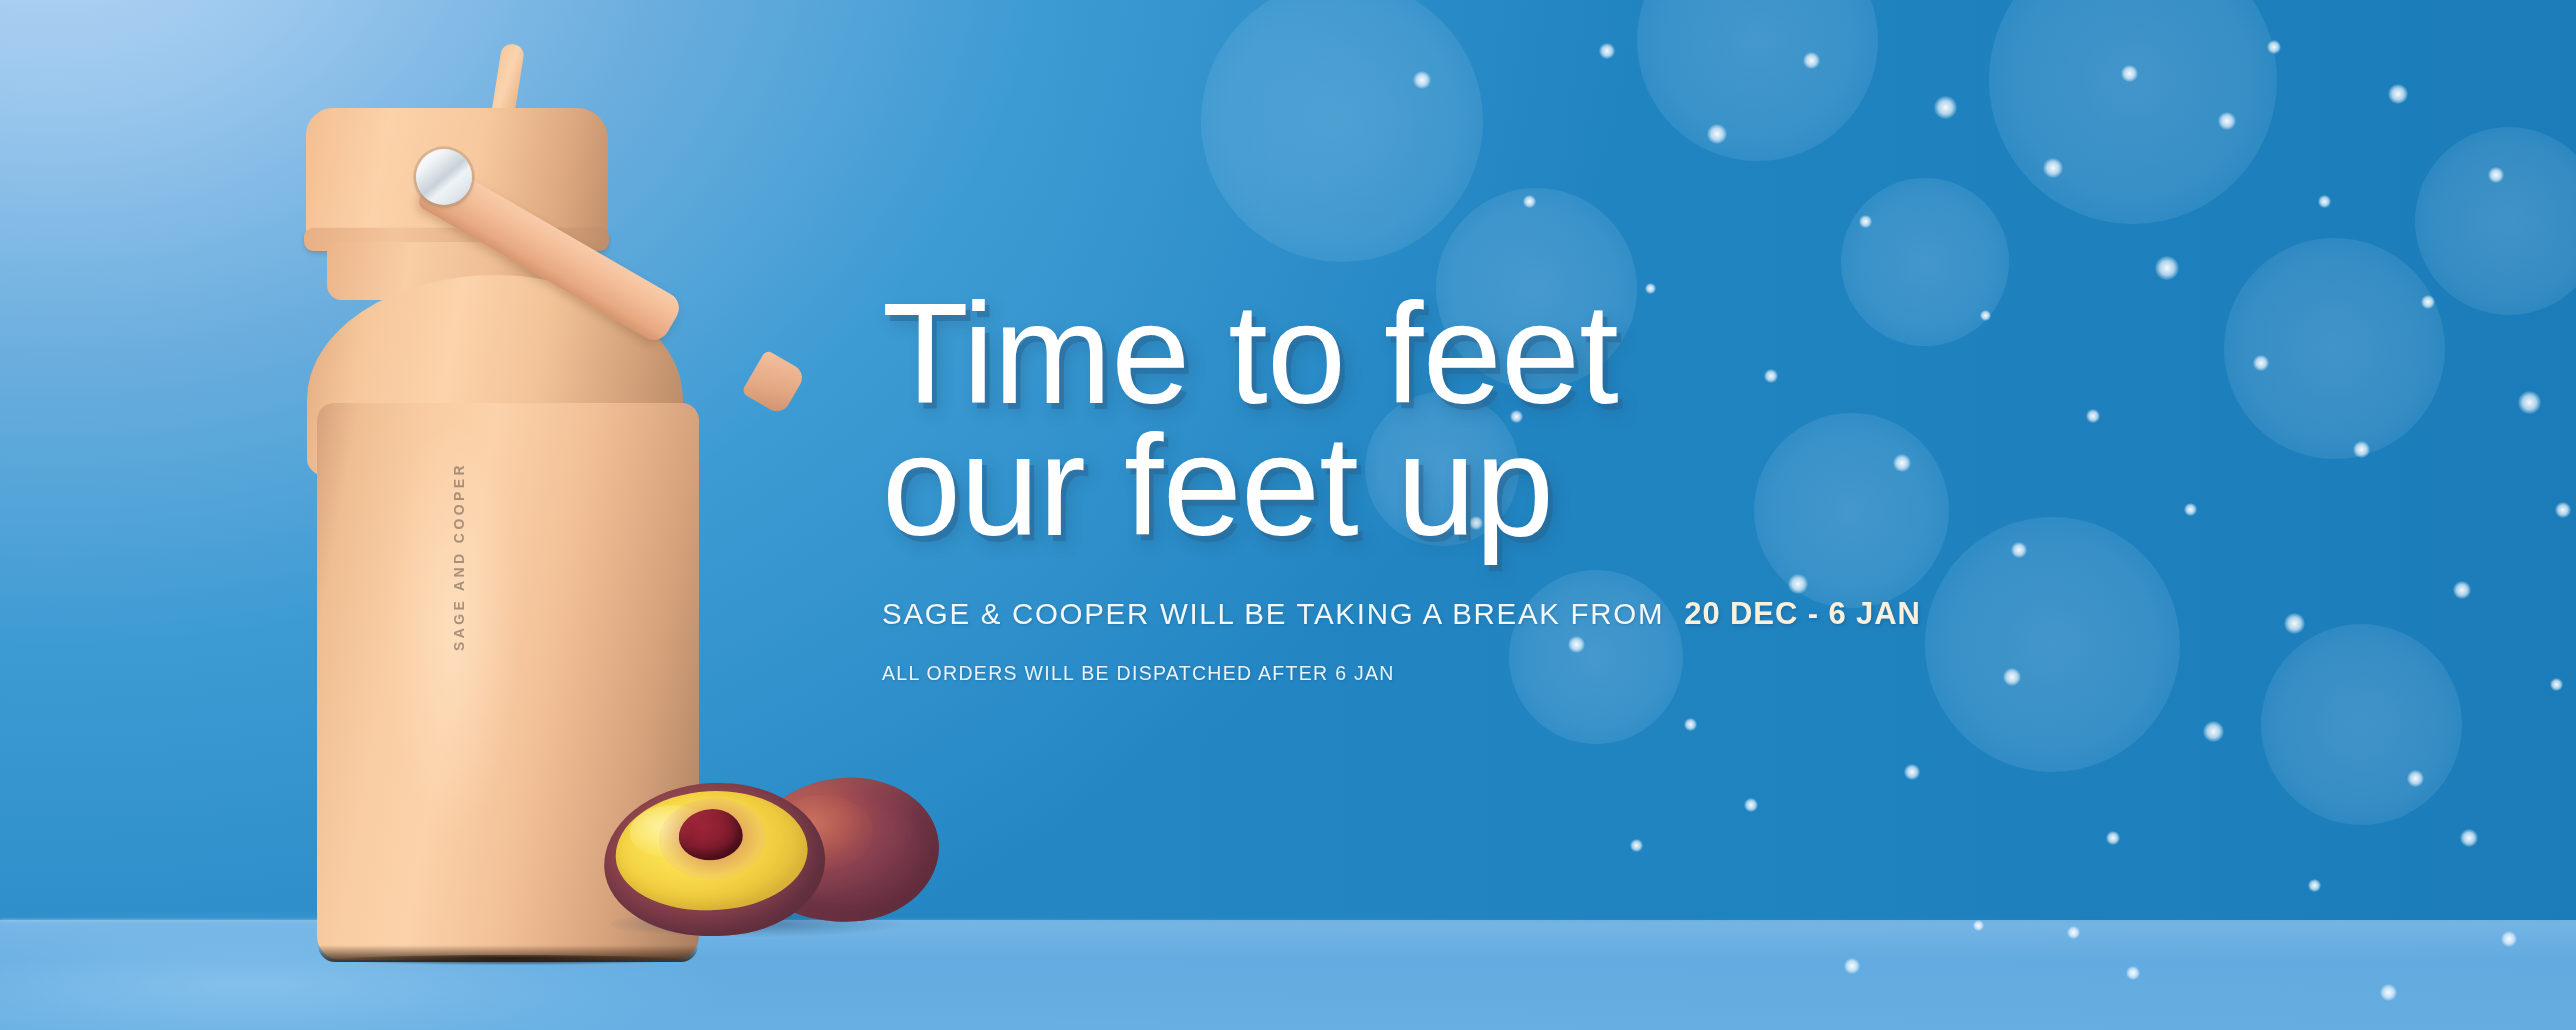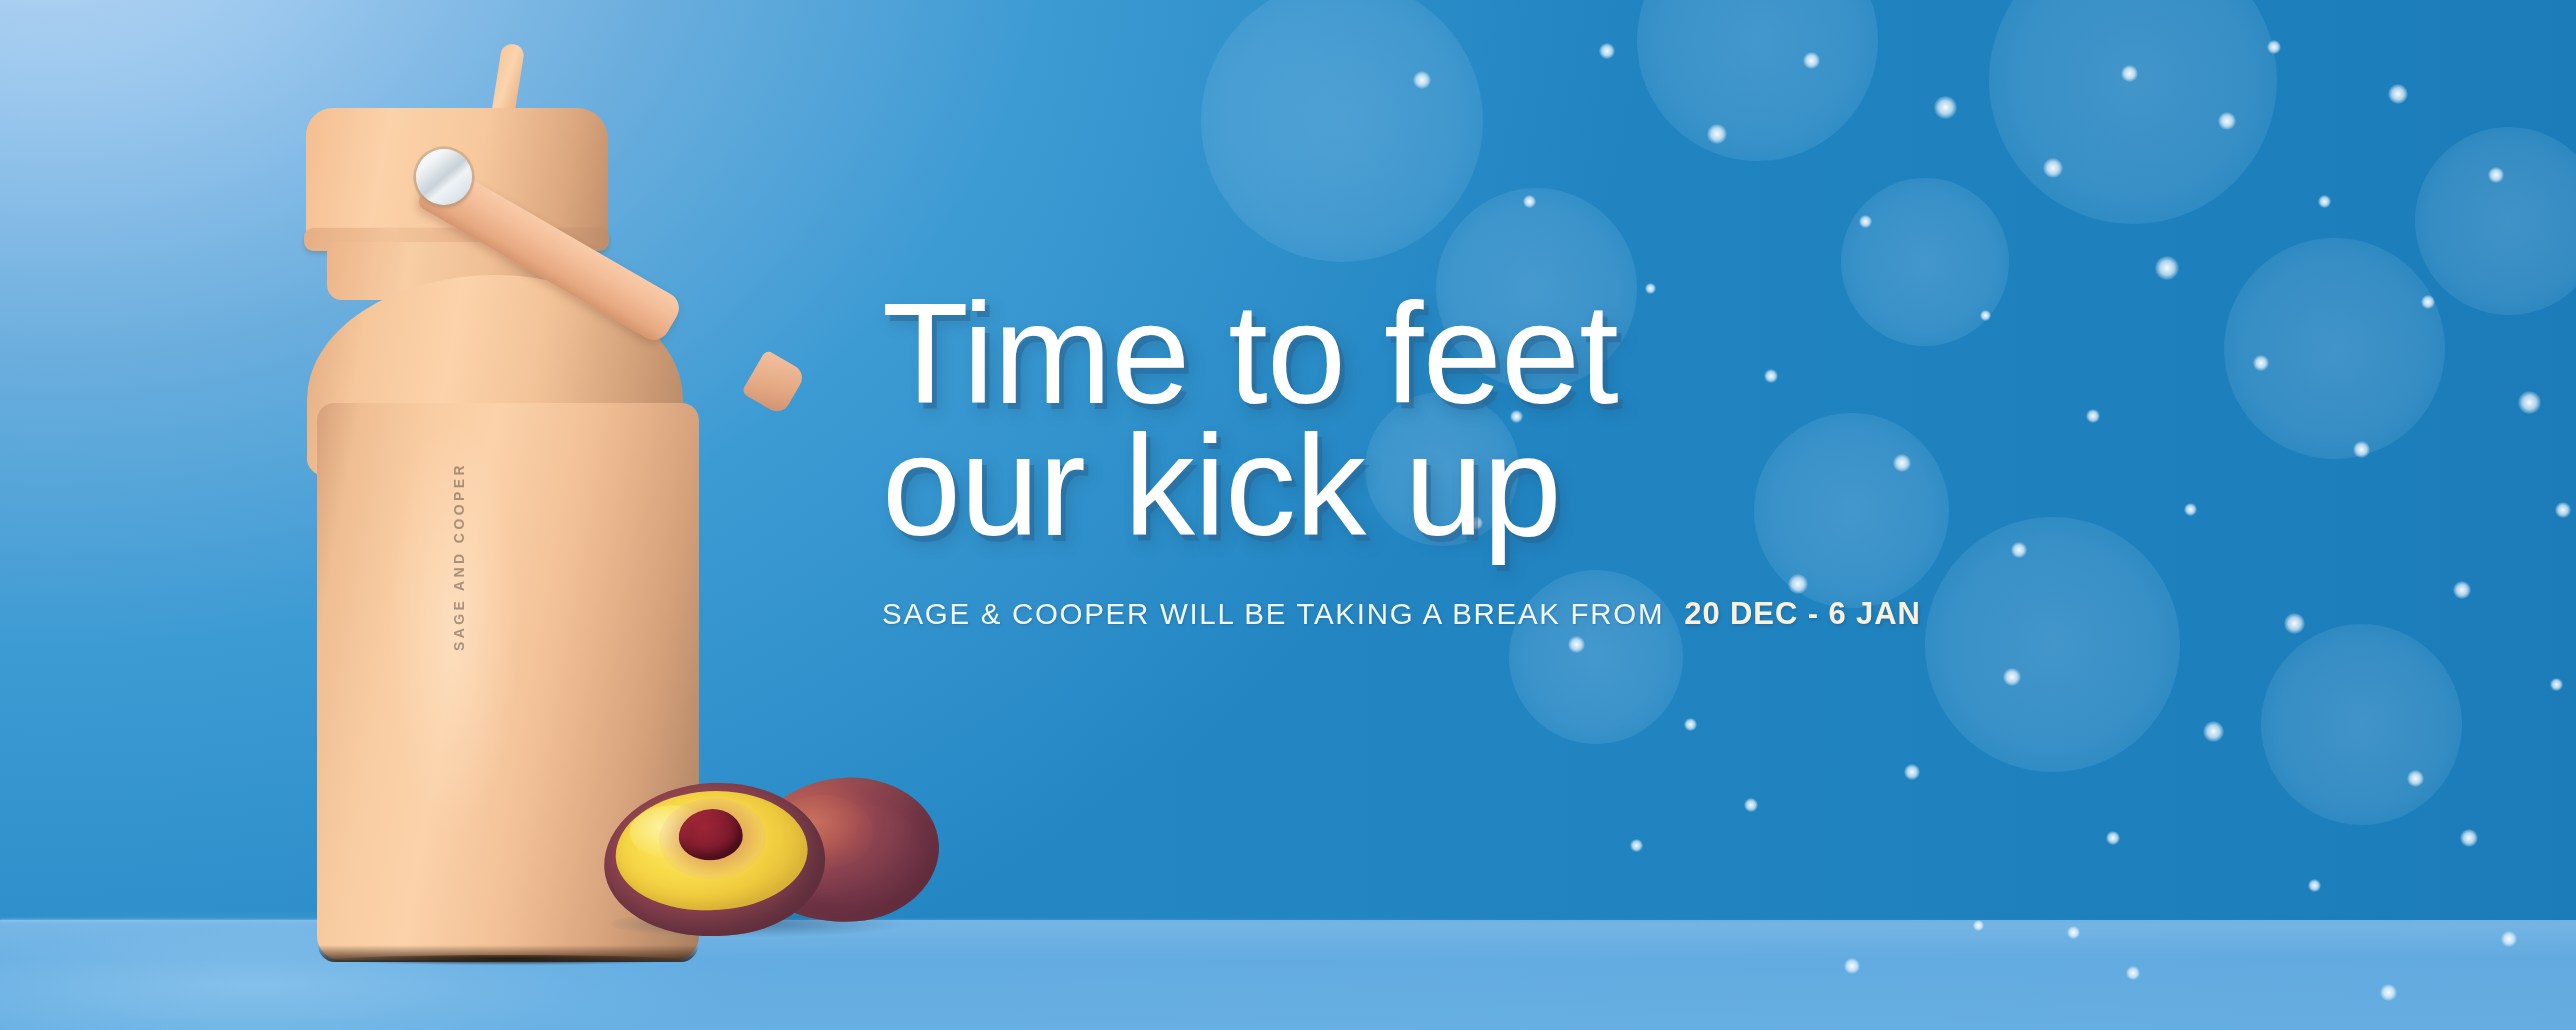--- a/index.html
+++ b/index.html
@@ -335,21 +335,22 @@
     <div class="pch-half">
       <div class="pch-flesh"></div>
       <div class="pch-flesh-hl"></div>
       <div class="pch-pit-halo"></div>
       <div class="pch-pit"></div>
     </div>
   </div>
 
   <div id="copy">
     <div class="headline">Time to feet</div>
-    <div class="headline">our kick up</div>
+    <div class="headline">our feet up</div>
     <div class="subline">
       <span class="sub-text">SAGE &amp; COOPER WILL BE TAKING A BREAK FROM</span>
       <span class="sub-date">20 DEC - 6 JAN</span>
     </div>
+    <div class="fineprint">ALL ORDERS WILL BE DISPATCHED AFTER 6 JAN</div>
   </div>
 
 </div>
 
 
 </body></html>

